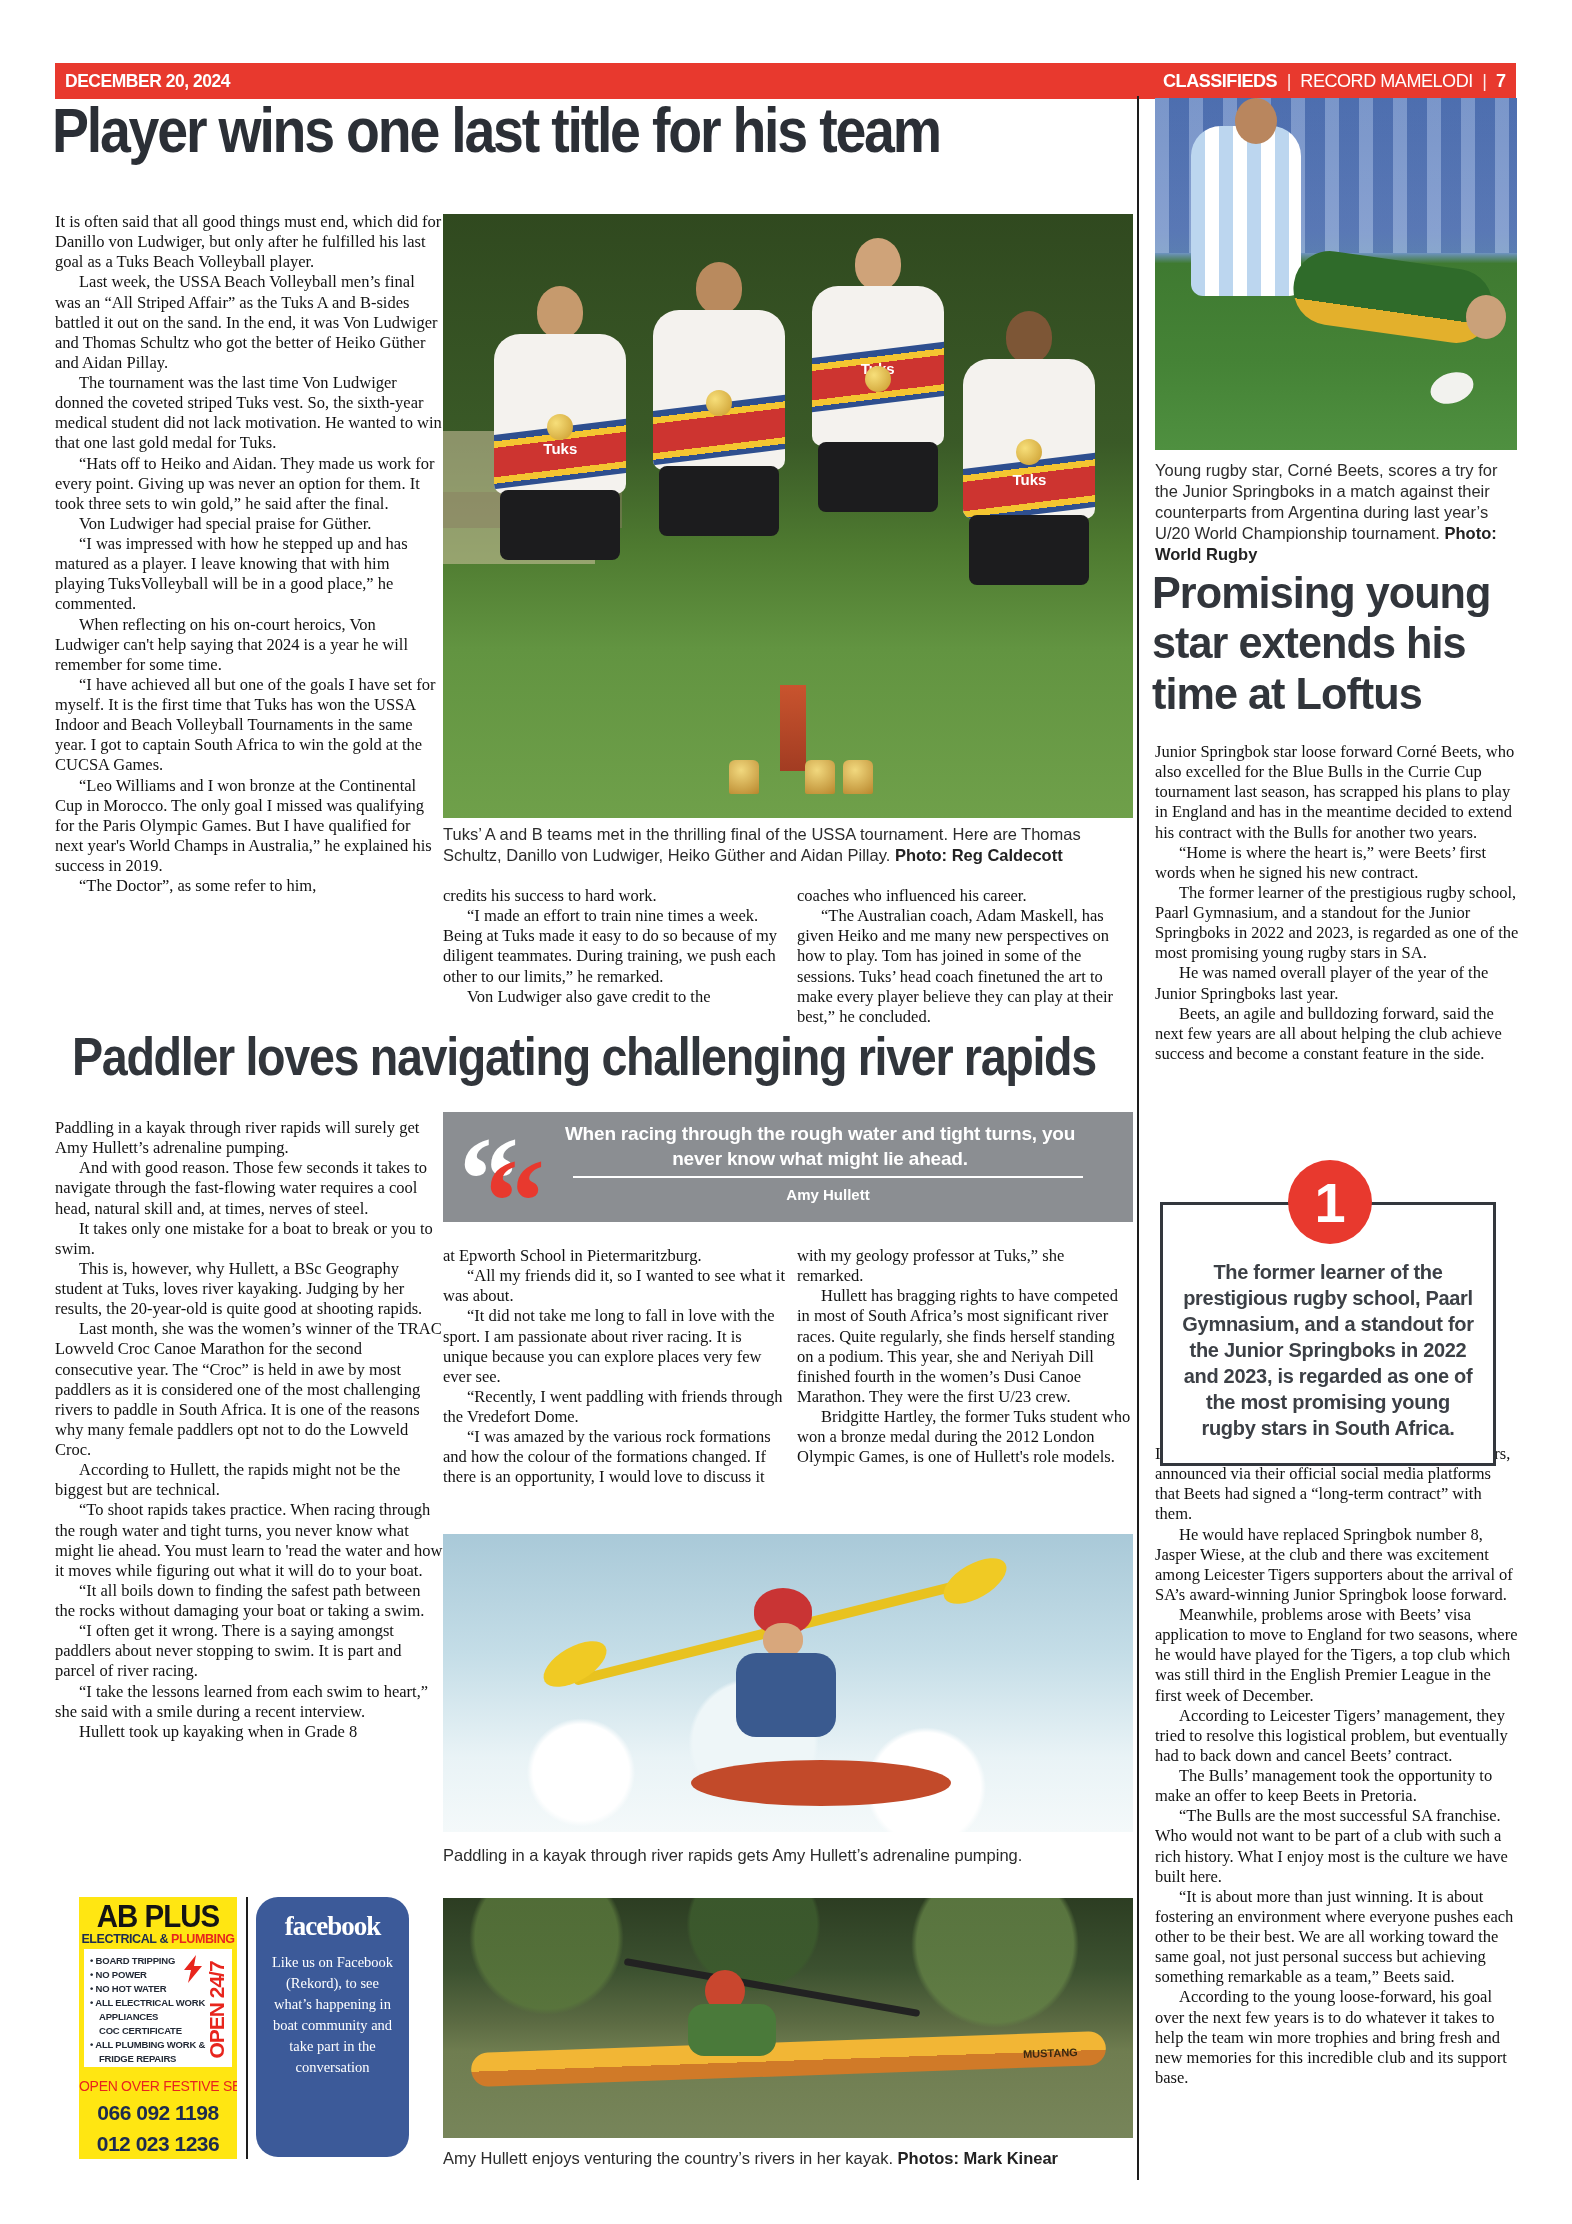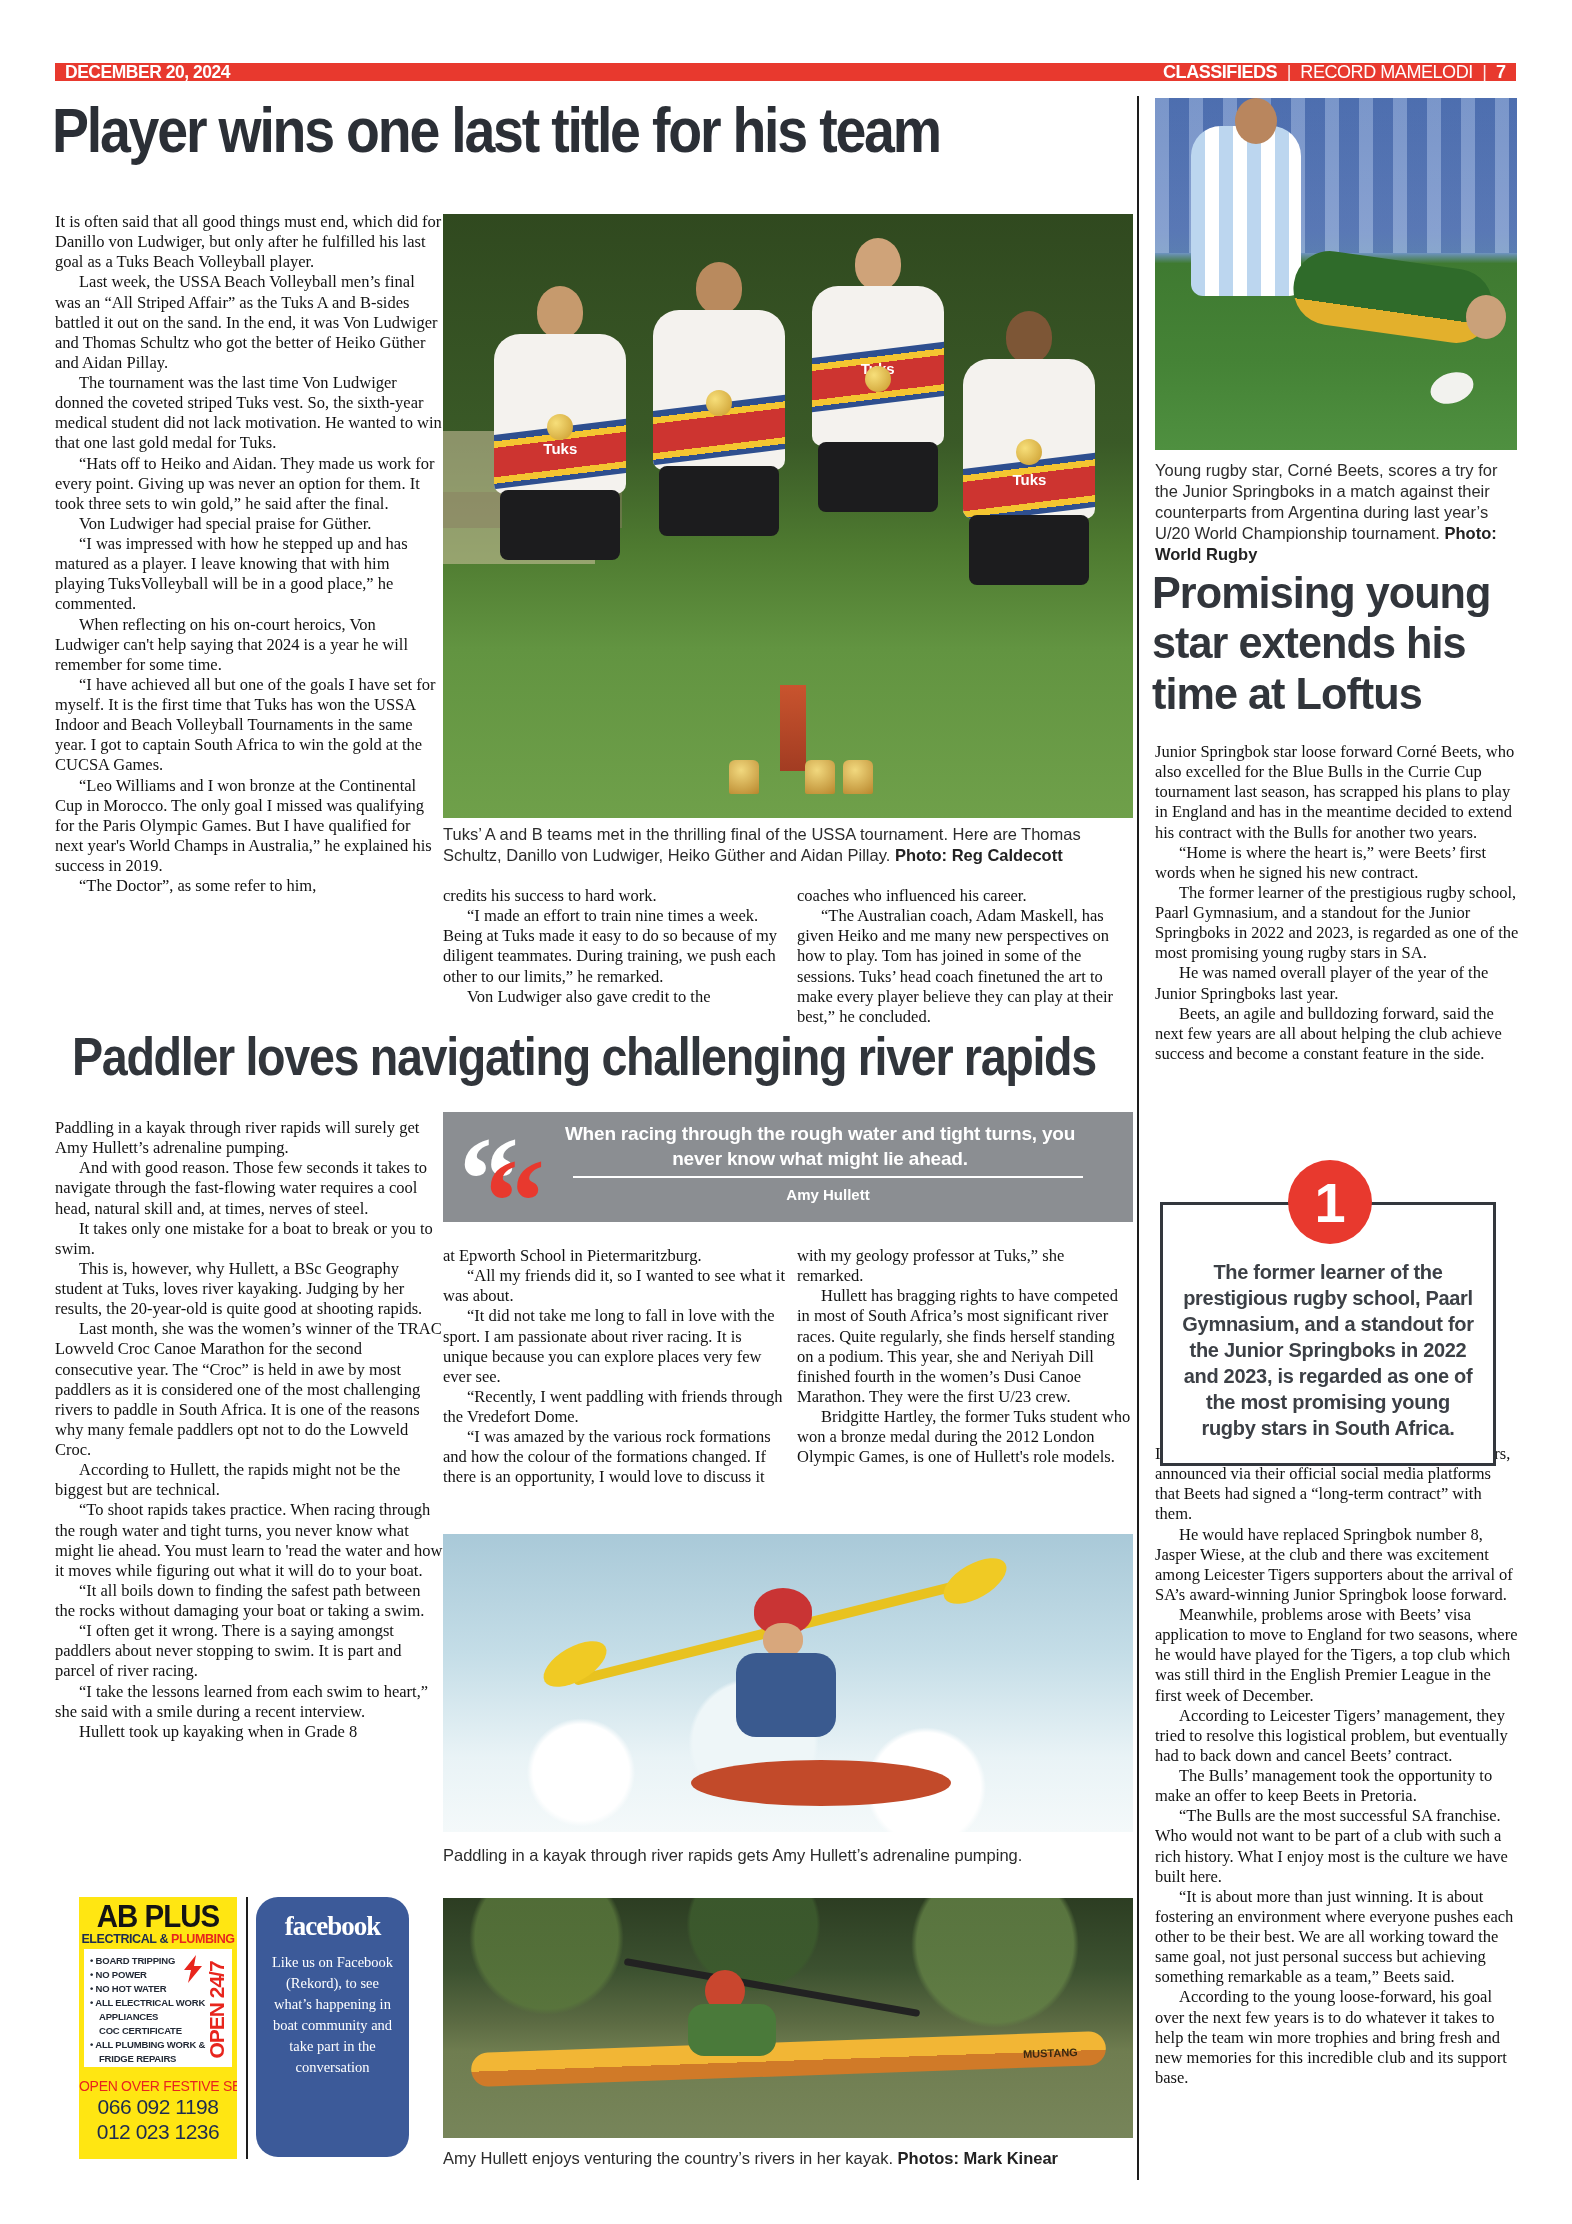--- a/index.html
+++ b/index.html
@@ -1,19 +1,19 @@
 <!DOCTYPE html>
 <html><head>
 <meta charset="utf-8">
 <style>
   html,body{margin:0;padding:0;background:#ffffff;}
   .page{position:relative;width:1572px;height:2224px;background:#fff;overflow:hidden;
         font-family:"Liberation Serif", serif;color:#141414;}
   
-  .redbar{position:absolute;left:55px;top:63px;width:1461px;height:18px;display:flex;
+  .redbar{position:absolute;left:55px;top:63px;width:1461px;height:36px;display:flex;
           align-items:center;justify-content:space-between;padding:0 10px;box-sizing:border-box;
           font-family:"Liberation Sans", sans-serif;color:#fff;}
   .redbar .date{font-weight:bold;font-size:19px;letter-spacing:-0.5px;transform:scaleX(0.92);transform-origin:left center;}
   .redbar .right{display:flex;align-items:center;gap:10px;font-size:19px;letter-spacing:-0.5px;transform:scaleX(0.95);transform-origin:right center;}
   .redbar .bold{font-weight:bold;}
   .redbar .sep{font-weight:normal;opacity:.9;}
   
   .h1-main{position:absolute;left:52px;top:94px;width:1090px;overflow:visible;white-space:nowrap;}
   .h1-main span{display:inline-block;font-family:"Liberation Sans", sans-serif;font-weight:bold;
         font-size:63px;letter-spacing:-2.5px;color:#2b2f36;transform:scaleX(0.88);transform-origin:left center;}
@@ -110,21 +110,21 @@
   .ab-sub{font-weight:bold;font-size:12.5px;letter-spacing:-0.4px;margin-top:0;}
   .ab-sub .s1{color:#1d2b4f;} .ab-sub .s2{color:#e8251d;}
   .ab-white{position:relative;background:#fff;margin:3px 5px 0 5px;padding:5px 4px 4px 6px;text-align:left;height:118px;box-sizing:border-box;}
   .ab-white .row{font-weight:bold;font-size:9.5px;line-height:1.48;color:#232a36;letter-spacing:-0.2px;white-space:nowrap;}
   .ab-white .row.dot::before{content:"• ";color:#232a36;}
   .ab-white .row.nodot{padding-left:9px;}
   .ab-open{position:absolute;right:2px;top:8px;bottom:4px;width:26px;display:flex;align-items:center;justify-content:center;}
   .ab-open span{display:block;transform:rotate(-90deg);color:#e8251d;font-weight:bold;font-size:21px;letter-spacing:-1px;white-space:nowrap;}
   .ab-bolt{position:absolute;right:30px;top:6px;}
   .ab-festive{font-weight:normal;font-size:14px;color:#e8251d;margin-top:11px;letter-spacing:-0.3px;white-space:nowrap;}
-  .ab-phone{font-weight:normal;font-size:21px;color:#1d2b4f;line-height:1.08;letter-spacing:-0.5px;margin-top:2px;}
+  .ab-phone{font-weight:bold;font-size:21px;color:#1d2b4f;line-height:1.08;letter-spacing:-0.5px;margin-top:8px;}
   .ad-fb{position:absolute;left:256px;top:1897px;width:153px;height:260px;background:#3c5a99;border-radius:22px;
         color:#fff;font-family:Liberation Serif, serif;text-align:center;box-sizing:border-box;padding-top:14px;}
   .fb-logo{font-weight:bold;font-size:27px;letter-spacing:-1px;}
   .fb-text{font-size:14.5px;line-height:1.45;margin-top:10px;padding:0 10px;}
 </style>
 </head>
 <body>
 
 <div class="page">
 

